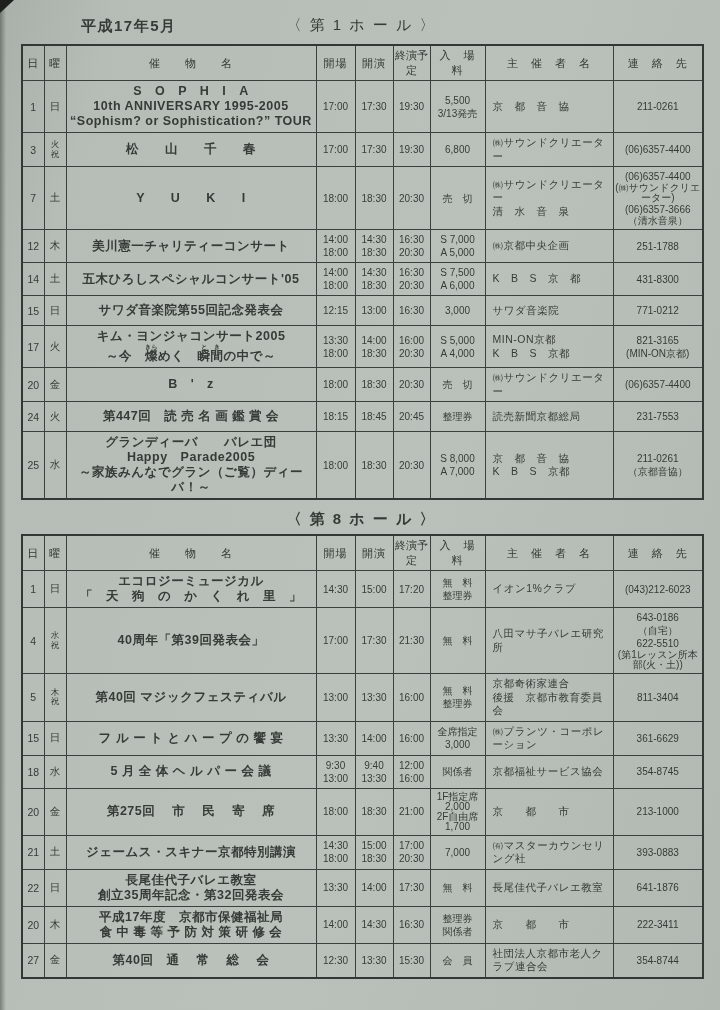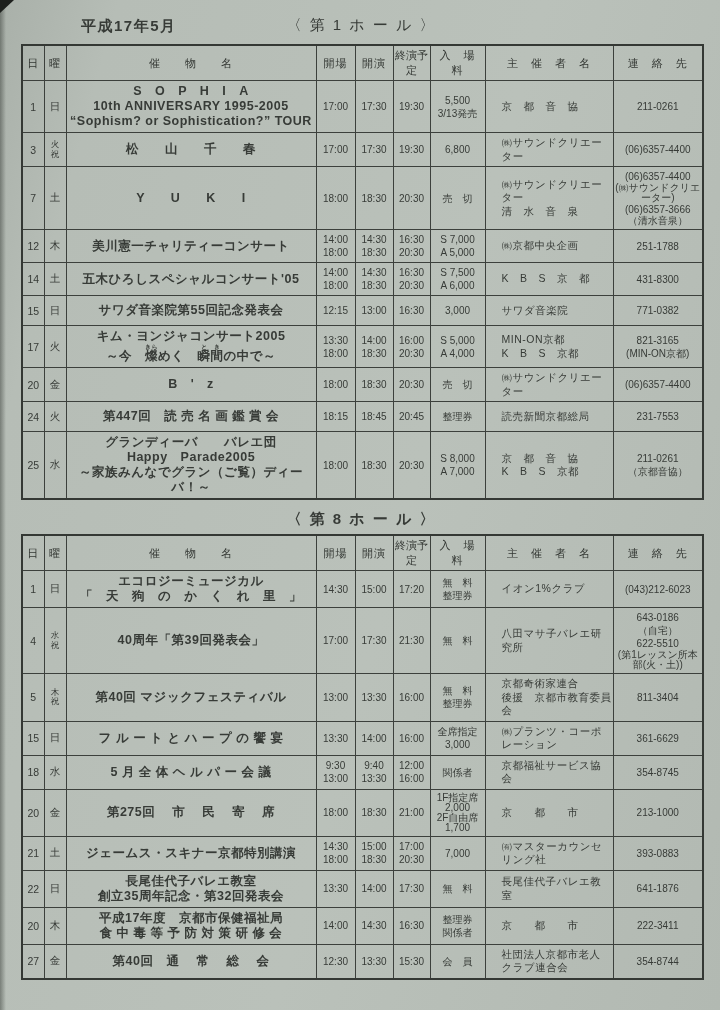--- a/index.html
+++ b/index.html
@@ -24,21 +24,21 @@
   thead th { font-size:11px; font-weight:normal; padding:2px 0; height:17px;
     border-bottom:3px double #3c403c; letter-spacing:1px; color:#333733; }
   thead th.th-endplan { font-size:11px; letter-spacing:0; }
   tbody tr { height:30px; }
   td { vertical-align:middle; text-align:center; padding:3px 1px; }
   .c-day  { font-size:10.5px; }
   .c-wd   { font-size:10.5px; }
   .wd2 { font-size:8.5px; line-height:9.5px; }
   .c-event .ln { font-size:12.5px; line-height:15px; letter-spacing:.5px;font-weight:bold; }
   .c-time .ln, .c-adm .ln, .c-contact .ln { font-size:10px; line-height:13px; }
-  .c-org { text-align:left; padding-left:16px; }
+  .c-org { text-align:left; padding-left:7px; }
   .c-org .ln { font-size:10.5px; line-height:13.5px; letter-spacing:.5px; }
   .ln.sm { font-size:10px; line-height:10px; letter-spacing:0; }
   ruby rt { font-size:6px; letter-spacing:0; }
 </style>
 </head>
 <body>
 
 <div class="edge-left"></div>
 <div class="corner-tl"></div>
 
@@ -233,21 +233,21 @@
     <td class="c-time">
             <div class="ln">16:30</div>
           </td>
     <td class="c-adm">
             <div class="ln">3,000</div>
           </td>
     <td class="c-org">
             <div class="ln">サワダ音楽院</div>
           </td>
     <td class="c-contact">
-            <div class="ln">771-0382</div>
+            <div class="ln">771-0212</div>
           </td>
   </tr>
         <tr class="row">
     <td class="c-day">17</td>
     <td class="c-wd">火</td>
     <td class="c-event">
             <div class="ln">キム・ヨンジャコンサート2005</div>
             <div class="ln">～今　<ruby>燦<rt>きら</rt></ruby>めく　<ruby>瞬間<rt>とき</rt></ruby>の中で～</div>
           </td>
     <td class="c-time">

